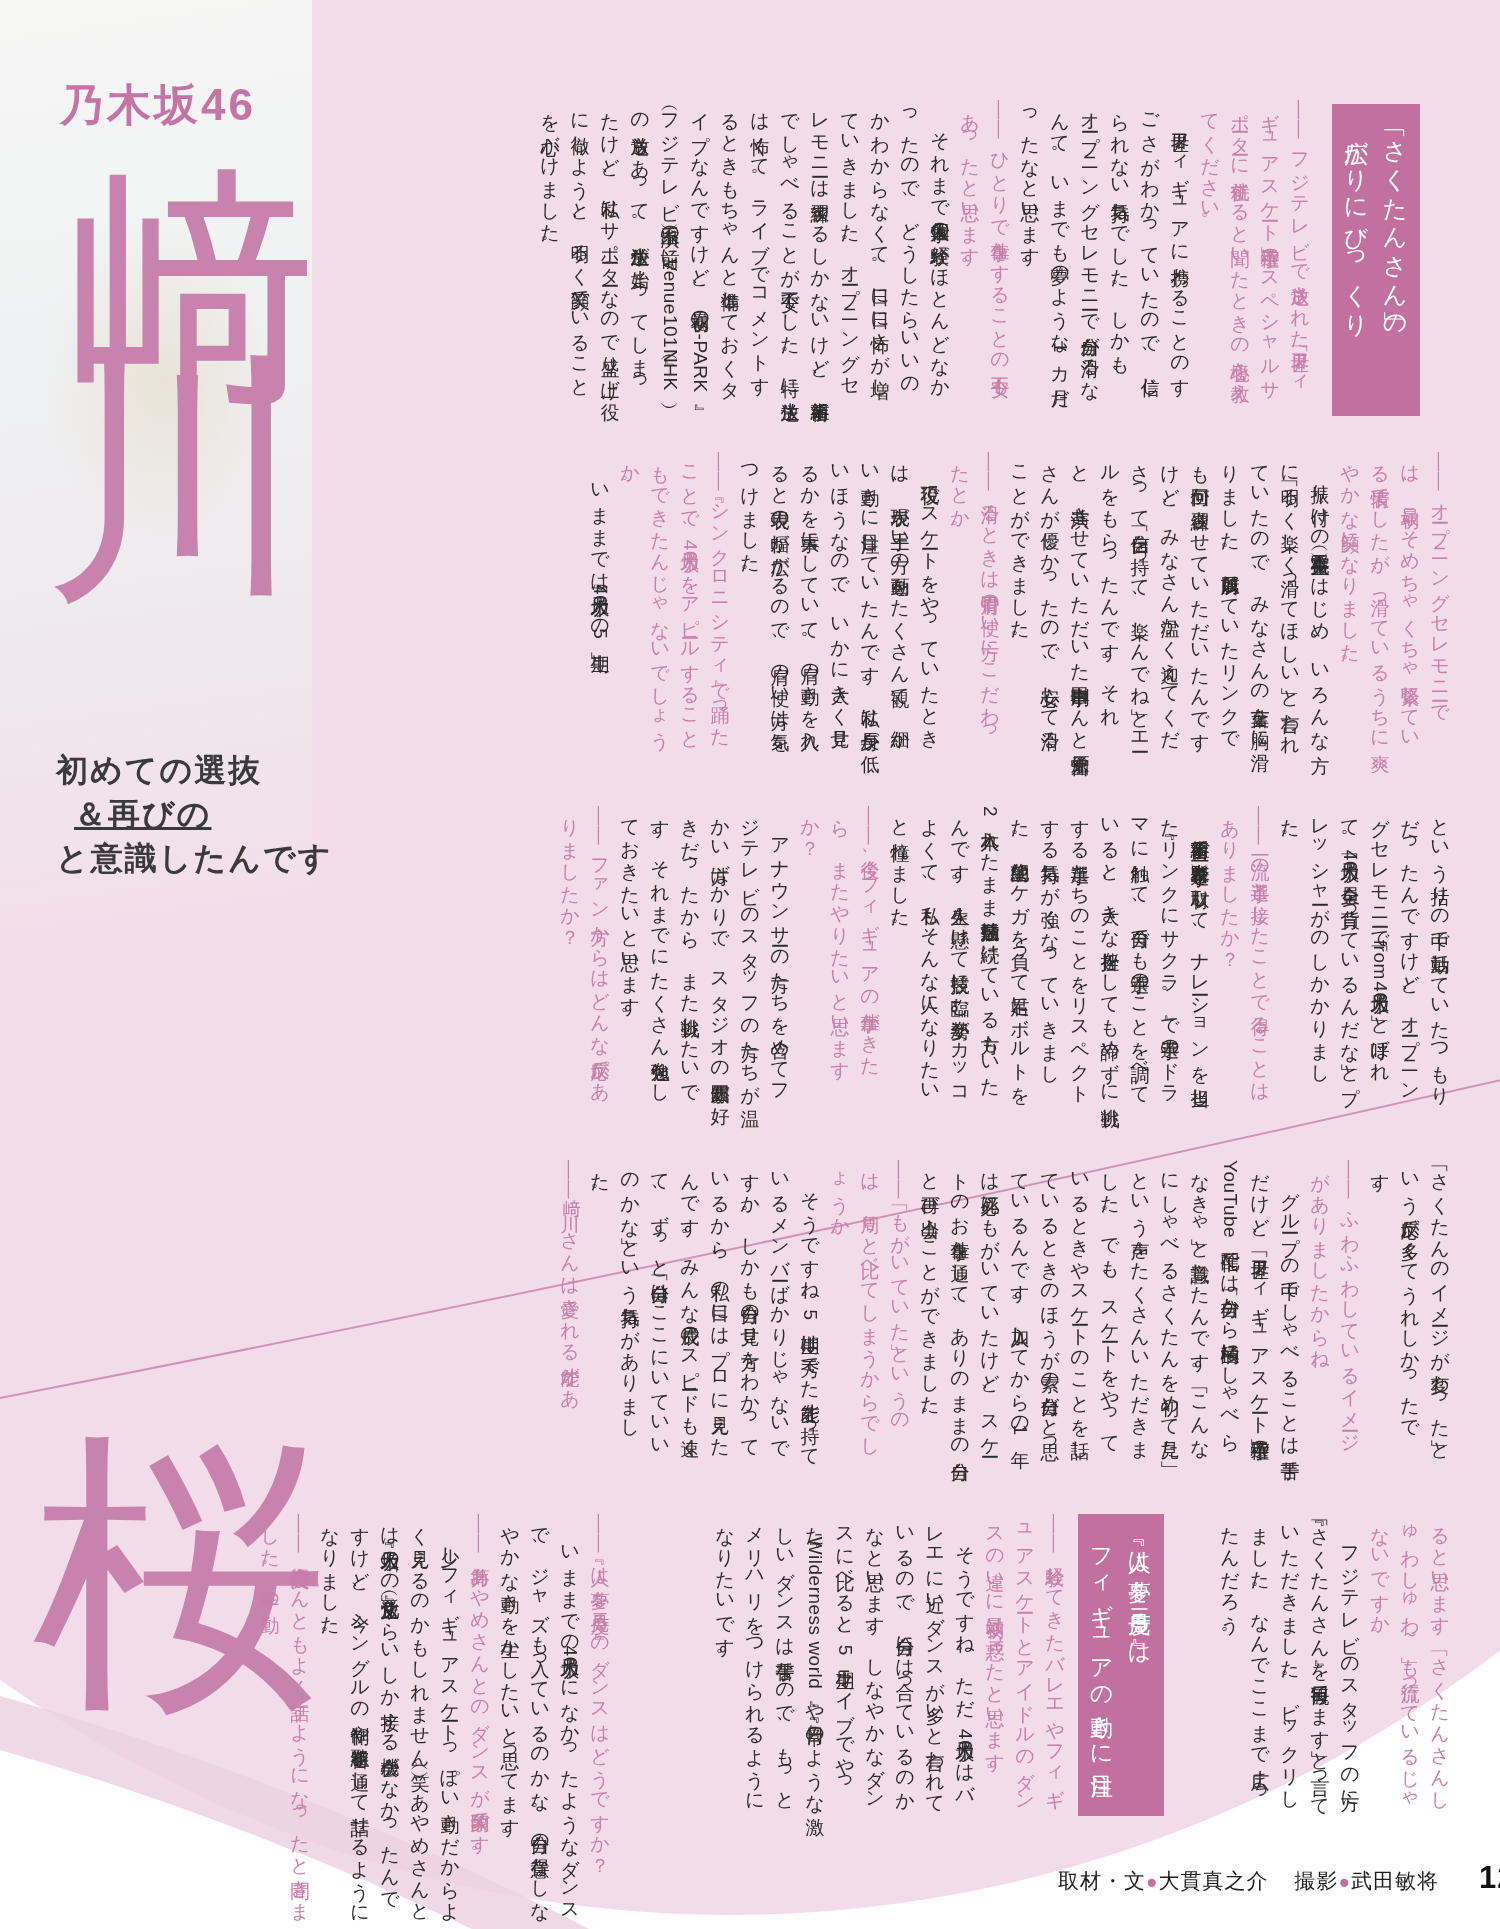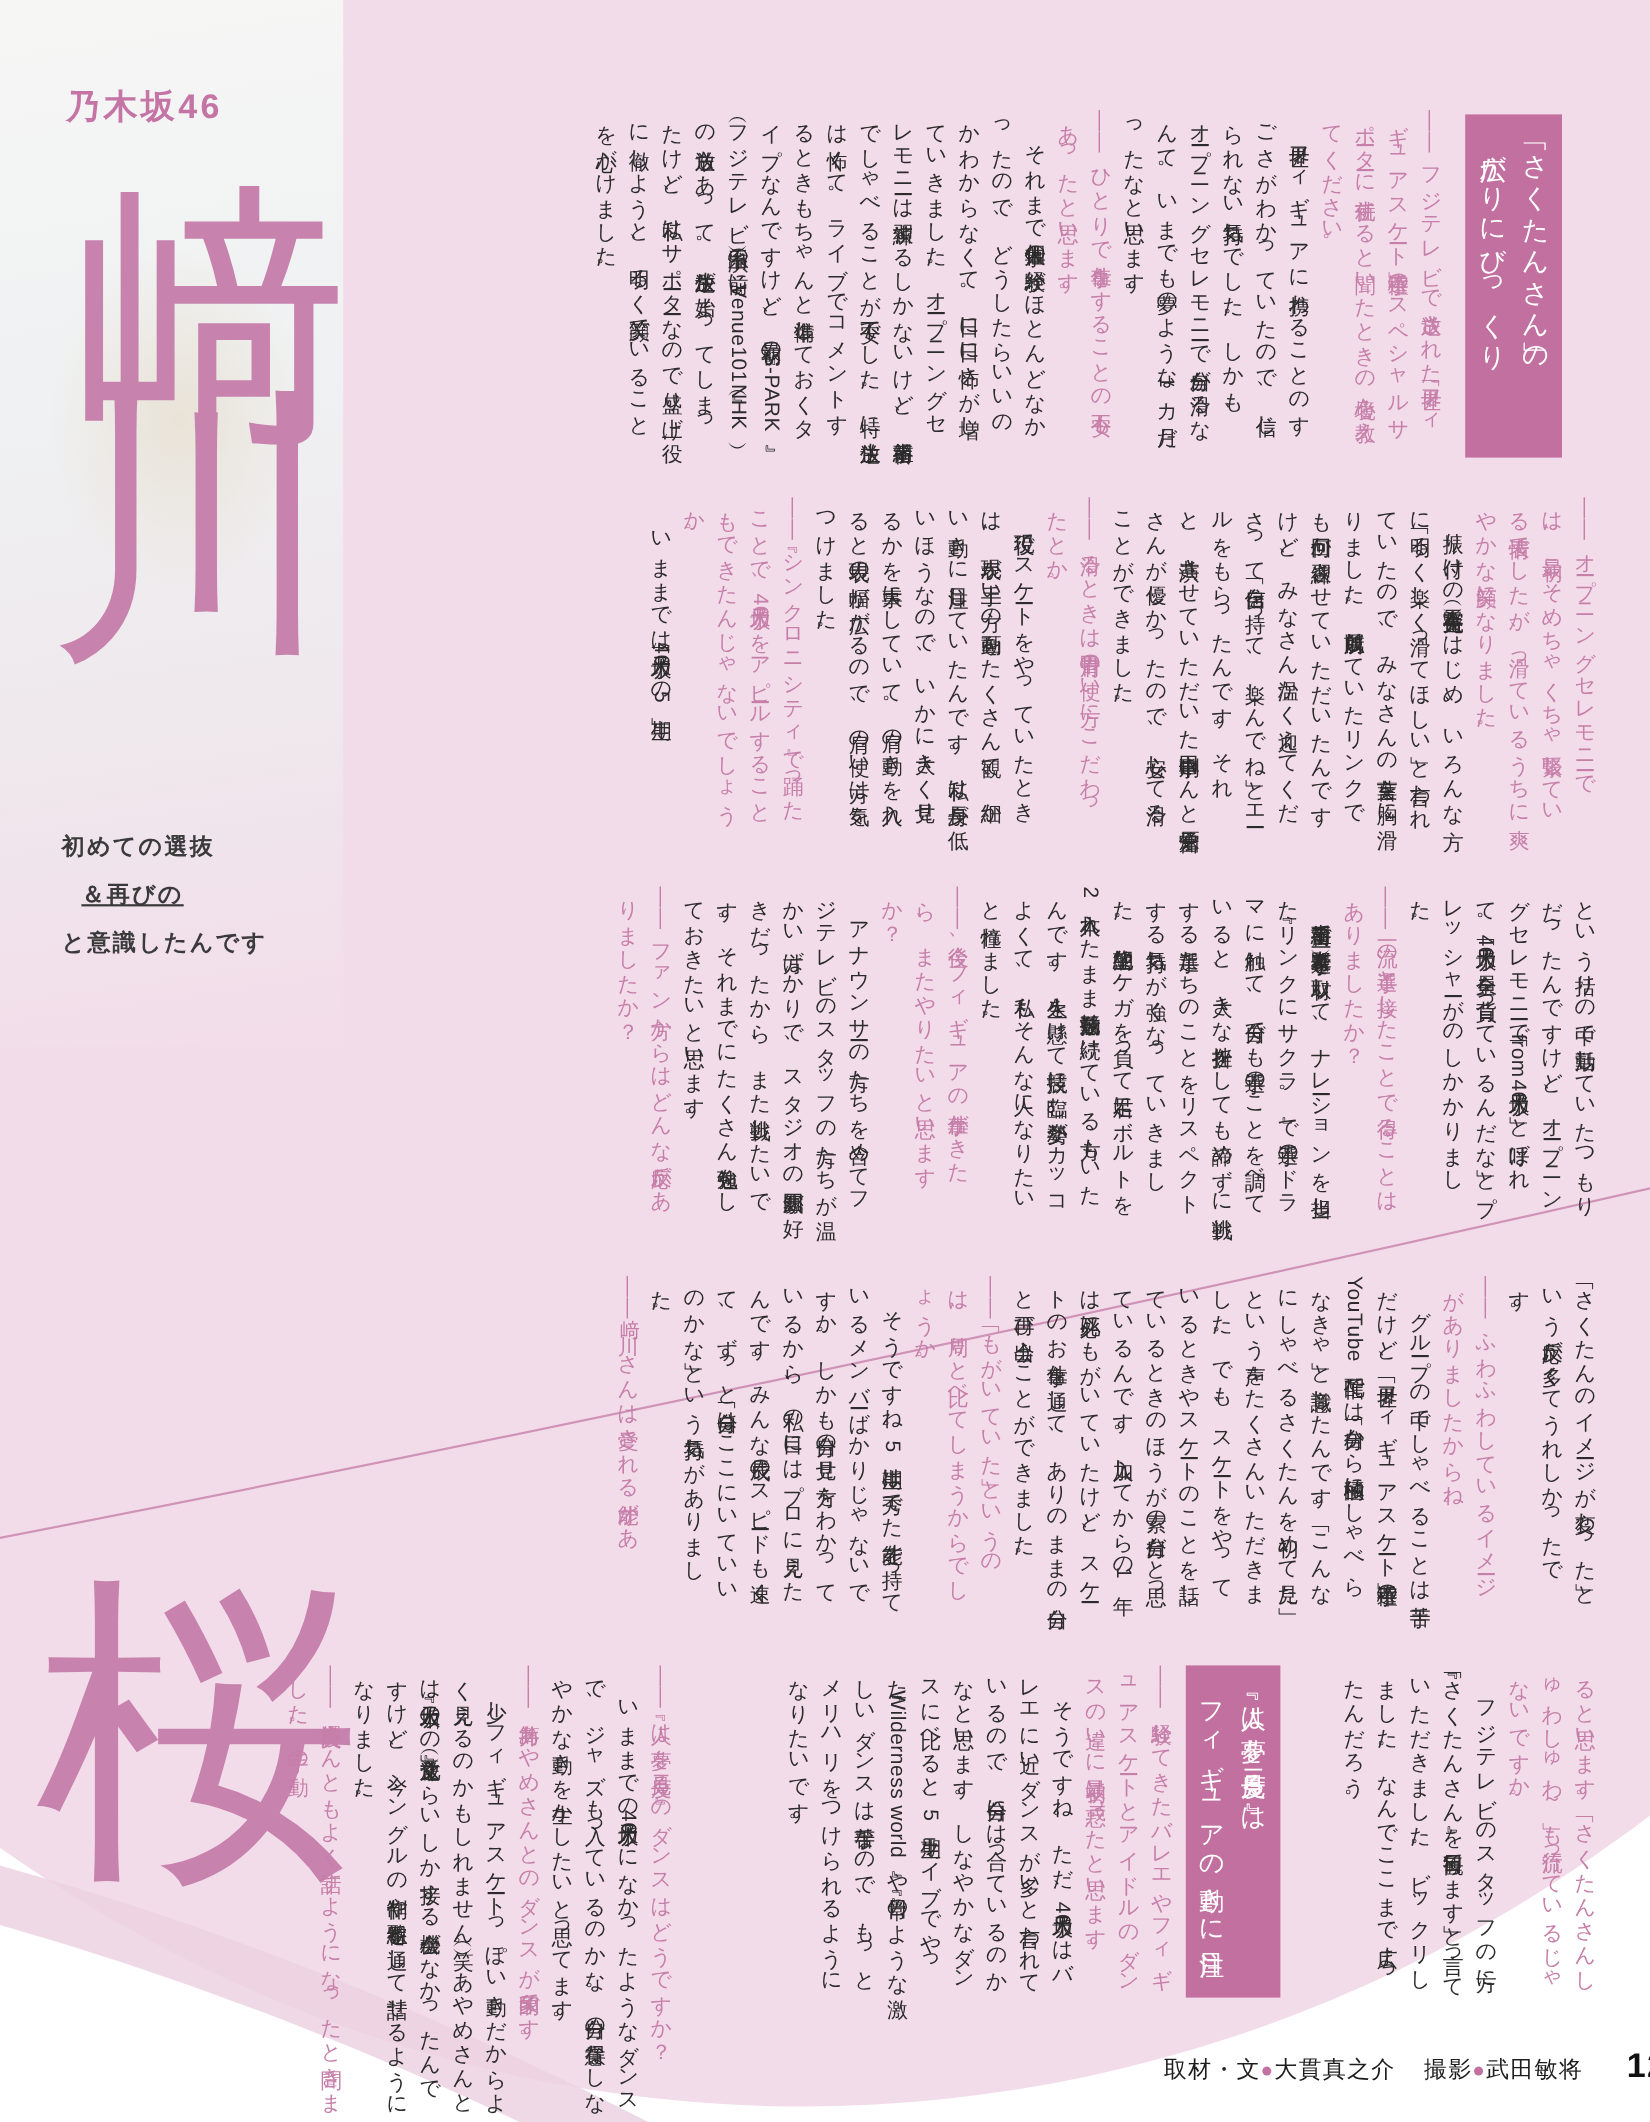--- a/index.html
+++ b/index.html
@@ -11,30 +11,30 @@
   }
   .bg-svg{position:absolute;left:0;top:0;z-index:0;}
   .photo-strip{
     position:absolute;left:0;top:0;width:312px;height:952px;z-index:1;
     background:
       radial-gradient(ellipse 170px 230px at 52% 40%, rgba(232,224,210,.85) 0%, rgba(232,224,210,0) 70%),
       linear-gradient(172deg,#f6f6f5 0%,#eff1f2 38%,#efe7ec 72%,#f3dcea 100%);
   }
   .brand{
     position:absolute;left:60px;top:76px;z-index:2;
-    font-size:31px;font-weight:bold;color:#c474a5;letter-spacing:3px;
+    font-size:44px;font-weight:bold;color:#c474a5;letter-spacing:3px;
   }
   .name-kanji{
     position:absolute;z-index:2;writing-mode:vertical-rl;
     color:#c782ae;line-height:1;font-weight:normal;
   }
   .name-top{left:48px;top:138px;font-size:262px;letter-spacing:14px;}
   .name-bottom{left:36px;top:1192px;font-size:296px;}
   .subtitle{position:absolute;left:56px;top:748px;z-index:2;color:#3a3a3a;
-    font-size:21px;font-weight:bold;line-height:44px;letter-spacing:2px;}
+    font-size:32px;font-weight:bold;line-height:44px;letter-spacing:2px;}
   .subtitle .l2{padding-left:18px;text-decoration:underline;}
   .band{
     position:absolute;z-index:3;writing-mode:vertical-rl;text-orientation:mixed;
     font-size:19px;line-height:30px;letter-spacing:0.5px;color:#2b2b2b;
   }
   .band p{margin:0;}
   .band p.q{color:#c67fa9;}
   .band p.a{text-indent:19px;}
   .band p.cont{text-indent:0;}
   .hl-box{

